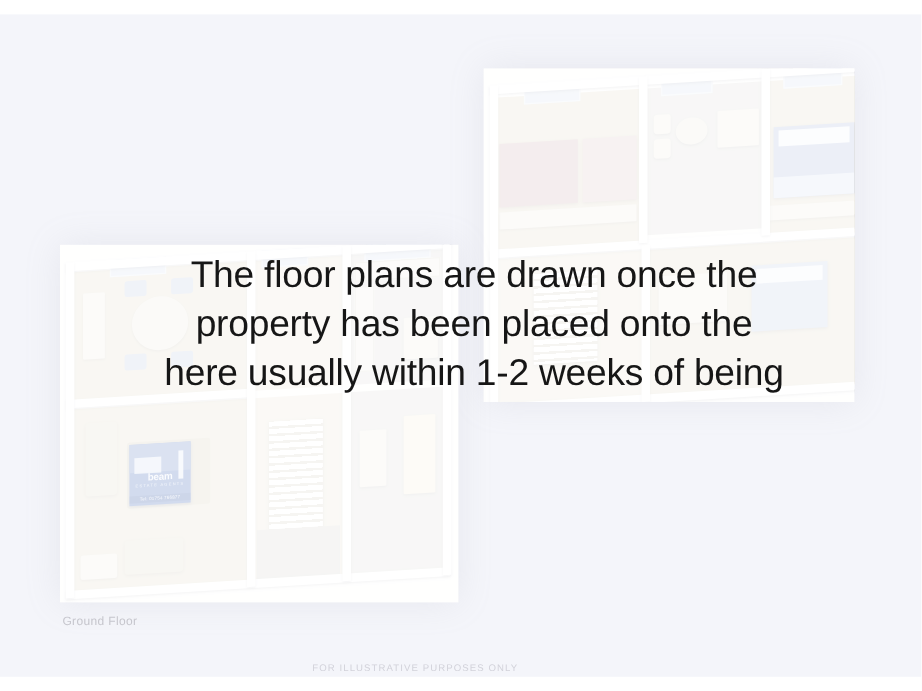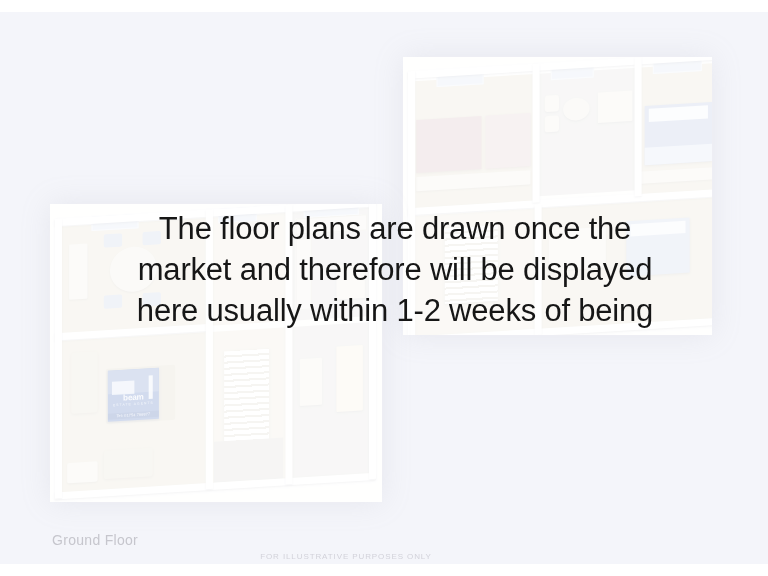--- a/index.html
+++ b/index.html
@@ -143,23 +143,23 @@
     position: absolute;
     inset: 0;
     background: rgba(255,255,255,0.72);
     pointer-events: none;
   }
 
   
   .plan-caption {
     position: absolute;
     left: 52px;
-    top: 520px;
-    font-family: "Liberation Sans", sans-serif;
-    font-size: 14px;
+    top: 501px;
+    font-family: "Liberation Sans", sans-serif;
+    font-size: 10px;
     letter-spacing: 0.3px;
     color: #c6c6cd;
     white-space: nowrap;
   }
 
   
   .text-layer {
     position: absolute;
     inset: 0;
     pointer-events: none;
@@ -320,21 +320,21 @@
       <div class="plan-wash"></div>
     </div>
 
     <div class="plan-caption">Ground Floor</div>
 
     <div class="text-layer">
 
 
       <div id="body-copy">
         <span class="ln">The floor plans are drawn once the</span>
-        <span class="ln">market and therefore will be displayed</span>
+        <span class="ln">property has been placed onto the</span>
         <span class="ln">here usually within 1-2 weeks of being</span>
       </div>
 
       <div id="footer-note">FOR ILLUSTRATIVE PURPOSES ONLY</div>
     </div>
 
   </div>
 </div>
 
 </body></html>

